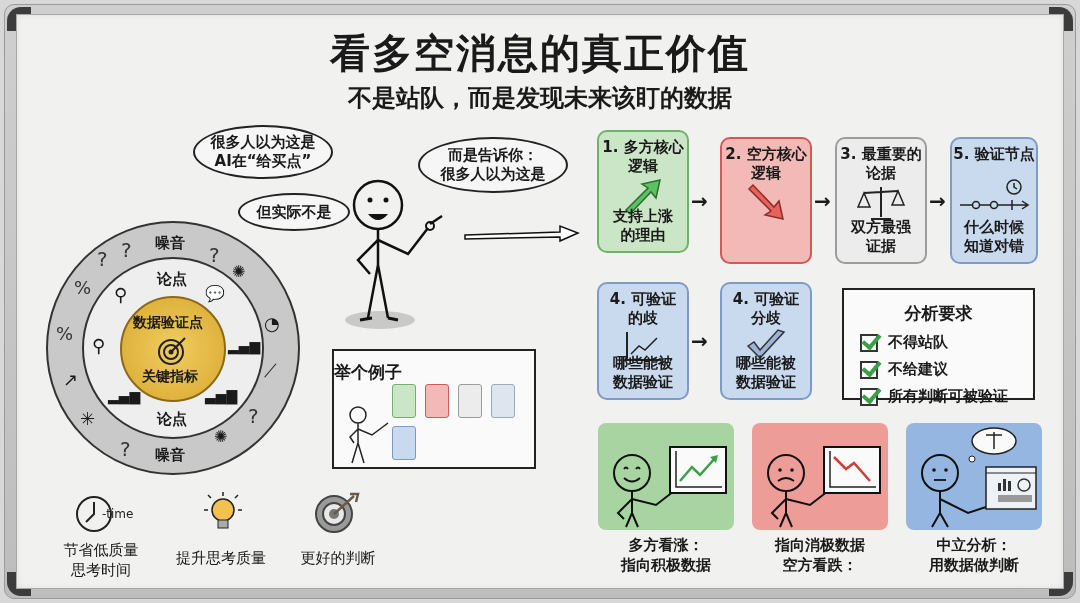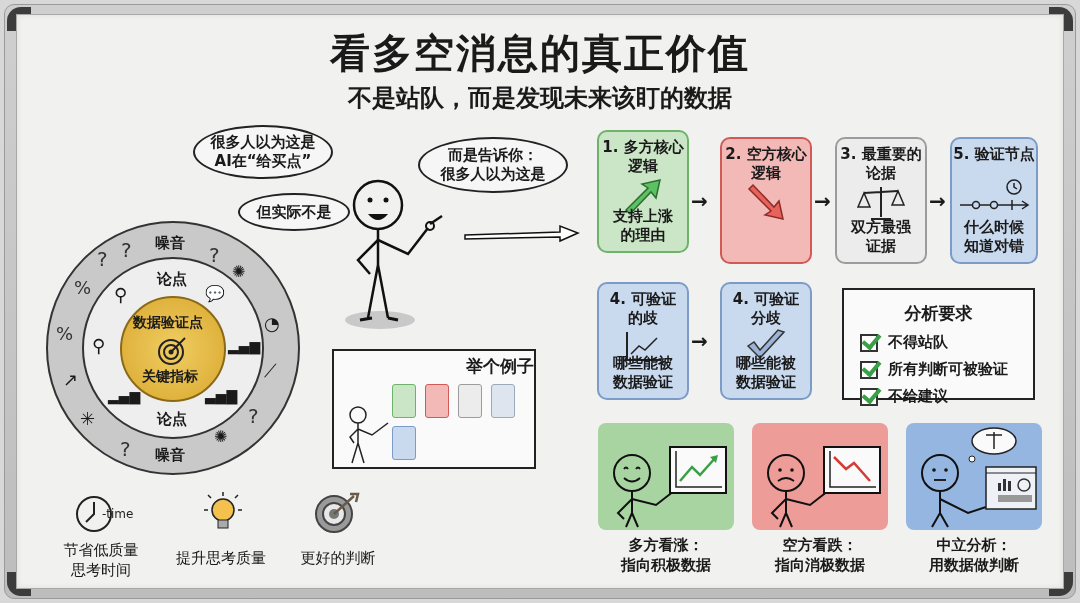--- a/index.html
+++ b/index.html
@@ -25,21 +25,21 @@
   .grey{background:#ececec;border-color:#9c9c9c}
   .blue{background:#c9d9ee;border-color:#7c9cc7}
   .req{position:absolute;left:842px;top:288px;width:193px;height:112px;background:#fafafa;border:2px solid #222;font-weight:bold}
   .req .h{text-align:center;font-size:17px;margin-top:12px}
   .req .row{display:flex;align-items:center;font-size:15px;margin-left:16px;margin-top:8px}
   .chk{width:18px;height:18px;border:2px solid #333;position:relative;margin-right:10px;background:#fff}
   .chk:after{content:"";position:absolute;left:4px;top:-5px;width:7px;height:14px;border-right:4px solid #3aa048;border-bottom:4px solid #3aa048;transform:rotate(40deg)}
   .panel{position:absolute;top:423px;width:136px;height:107px;border-radius:8px}
   .plabel{position:absolute;top:535px;width:160px;text-align:center;font-size:15px;font-weight:bold;line-height:20px}
   .example{position:absolute;left:332px;top:349px;width:204px;height:120px;border:2.5px solid #222;background:#fafafa}
-  .example .h{text-align:right;font-size:17px;font-weight:bold;margin-top:4px}
+  .example .h{text-align:left;font-size:17px;font-weight:bold;margin-top:10px}
   .mini{position:absolute;width:24px;height:34px;border:1px solid;border-radius:3px;font-size:5px;text-align:center;line-height:7px;padding-top:2px}
   .ring-label{position:absolute;font-size:15px;font-weight:bold}
   .benefit{position:absolute;top:495px;text-align:center;font-size:15px;font-weight:normal;line-height:20px}
 </style>
 </head>
 <body>
 
 <div class="frame">
   <div class="corner c-tl"></div>
   <div class="corner c-tr"></div>
@@ -207,25 +207,25 @@
 </div>
 
 <div class="req">
   <div class="h">分析要求</div>
   <div class="row">
       <span class="chk"></span>
       <span>不得站队</span>
     </div>
   <div class="row">
       <span class="chk"></span>
-      <span>所有判断可被验证</span>
+      <span>不给建议</span>
     </div>
   <div class="row">
       <span class="chk"></span>
-      <span>不给建议</span>
+      <span>所有判断可被验证</span>
     </div>
 </div>
 
 <div class="example">
   <div class="h">举个例子</div>
   <svg class="abs" style="left:8px;top:52px" width="50" height="64">
     <circle cx="16" cy="12" r="8" fill="none" stroke="#222" stroke-width="1.5"></circle>
     <path d="M16 20 L16 40 L10 60 M16 40 L22 60 M16 26 L8 34 L12 40 M16 26 L30 32 L46 20" stroke="#222" stroke-width="1.5" fill="none"></path>
   </svg>
   <div class="mini" style="left:58px;top:33px;background:#cbe6c6;border-color:#6fb36a"></div>
@@ -275,22 +275,22 @@
       <rect x="102" y="58" width="3" height="10" fill="#333"></rect>
     <circle cx="118" cy="62" r="6" fill="none" stroke="#333" stroke-width="1.5"></circle>
     <rect x="92" y="72" width="34" height="7" fill="#999"></rect>
   </svg>
 </div>
 <div class="plabel" style="left:586px">
     <div>多方看涨：</div>
     <div>指向积极数据</div>
   </div>
 <div class="plabel" style="left:740px">
+    <div>指向消极数据</div>
     <div>空方看跌：</div>
-    <div>指向消极数据</div>
   </div>
 <div class="plabel" style="left:894px">
     <div>中立分析：</div>
     <div>用数据做判断</div>
   </div>
 
 <svg class="abs" style="left:74px;top:490px" width="70" height="46">
   <circle cx="20" cy="24" r="17" fill="none" stroke="#222" stroke-width="2"></circle>
   <path d="M20 12 L20 24 L12 32" stroke="#222" stroke-width="2" fill="none"></path>
   <text x="28" y="28" font-size="12" font-family="DejaVu Sans, sans-serif" fill="#222">-time</text>

